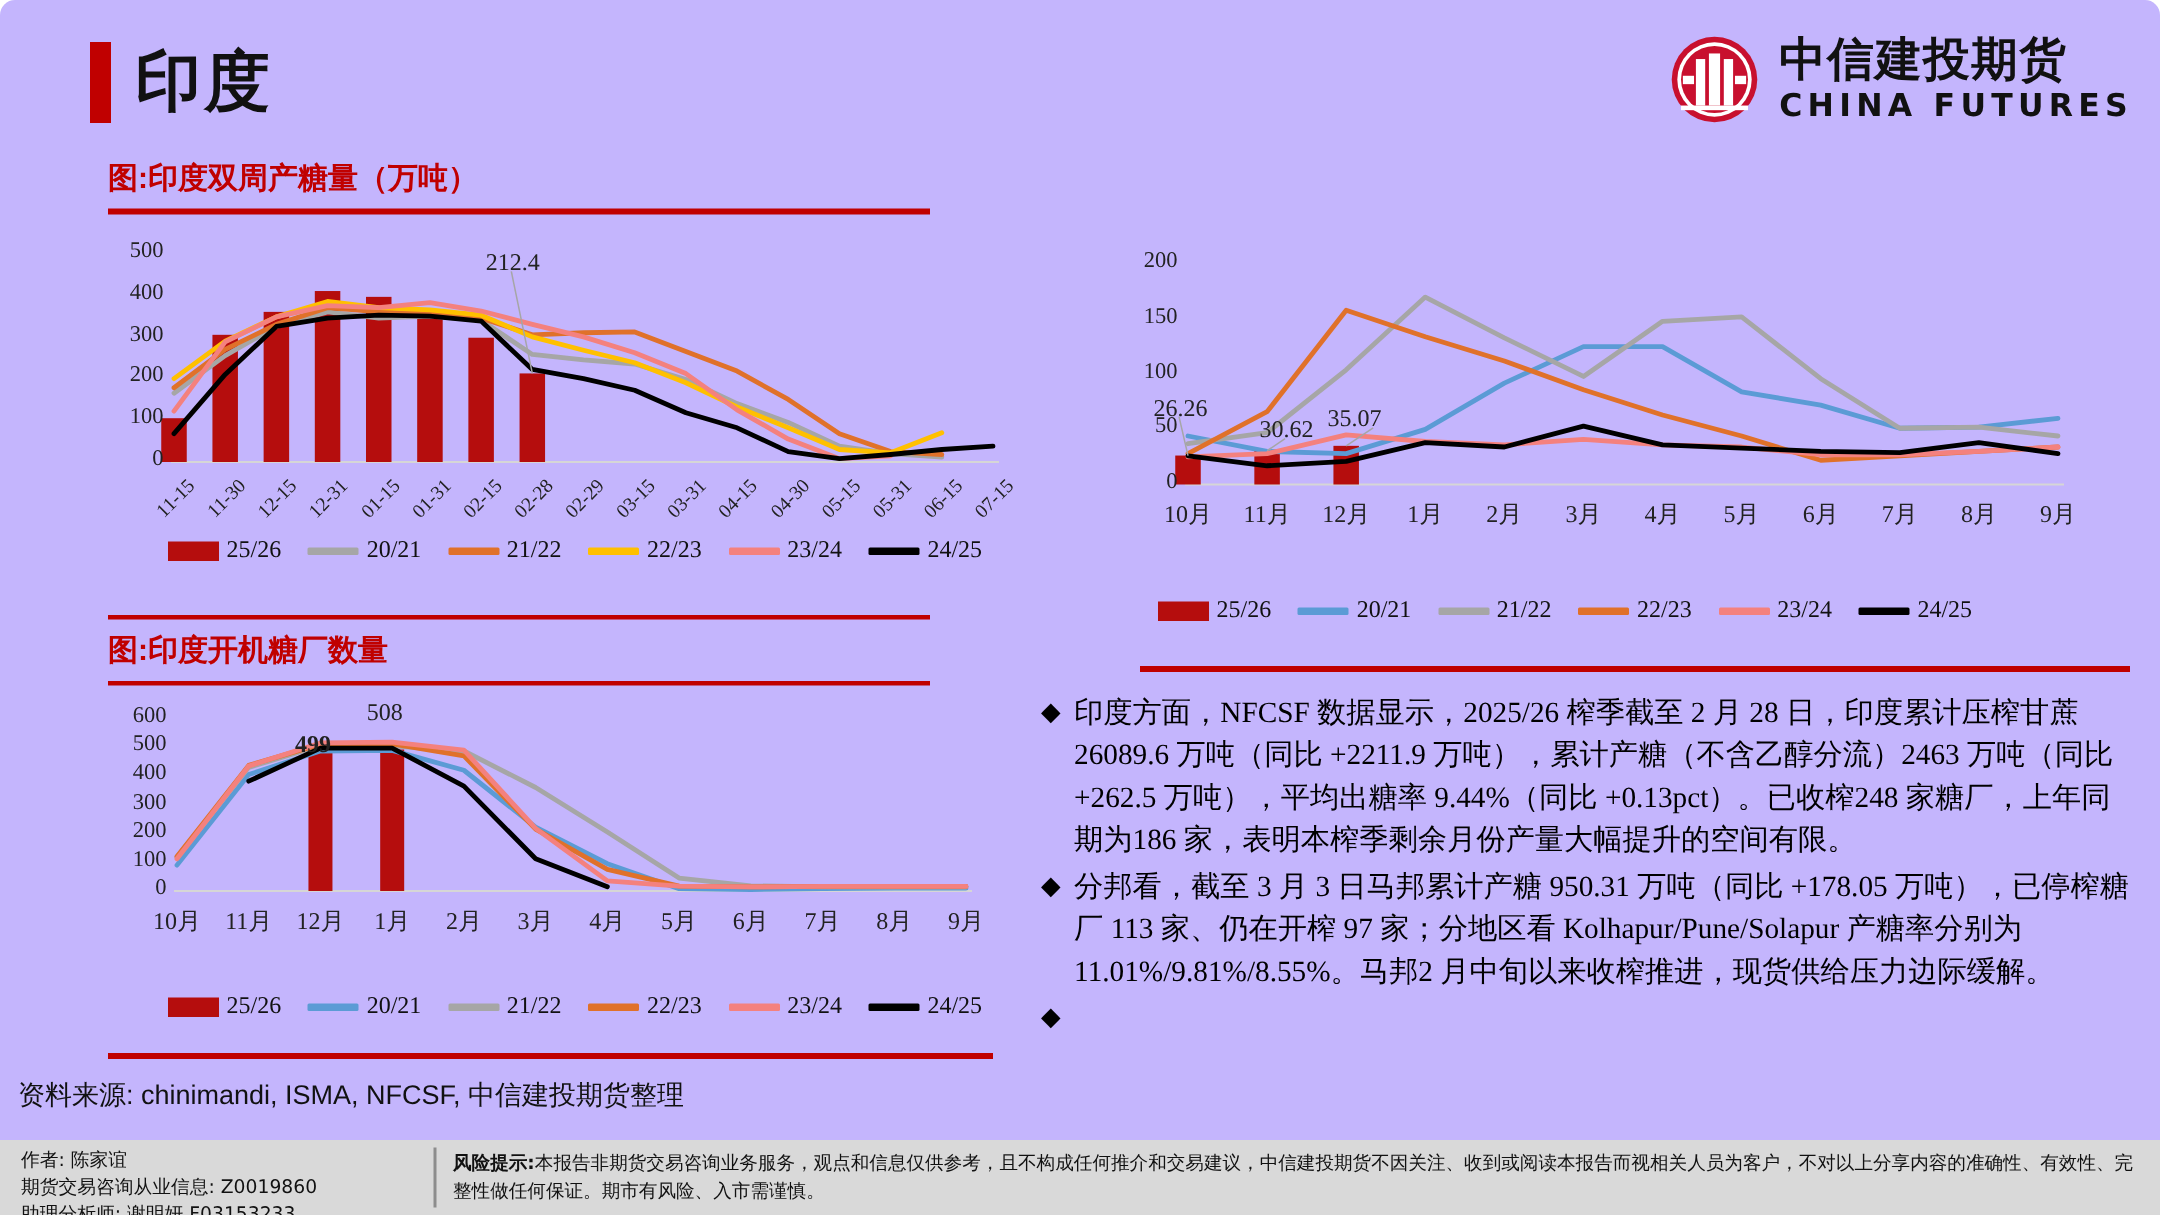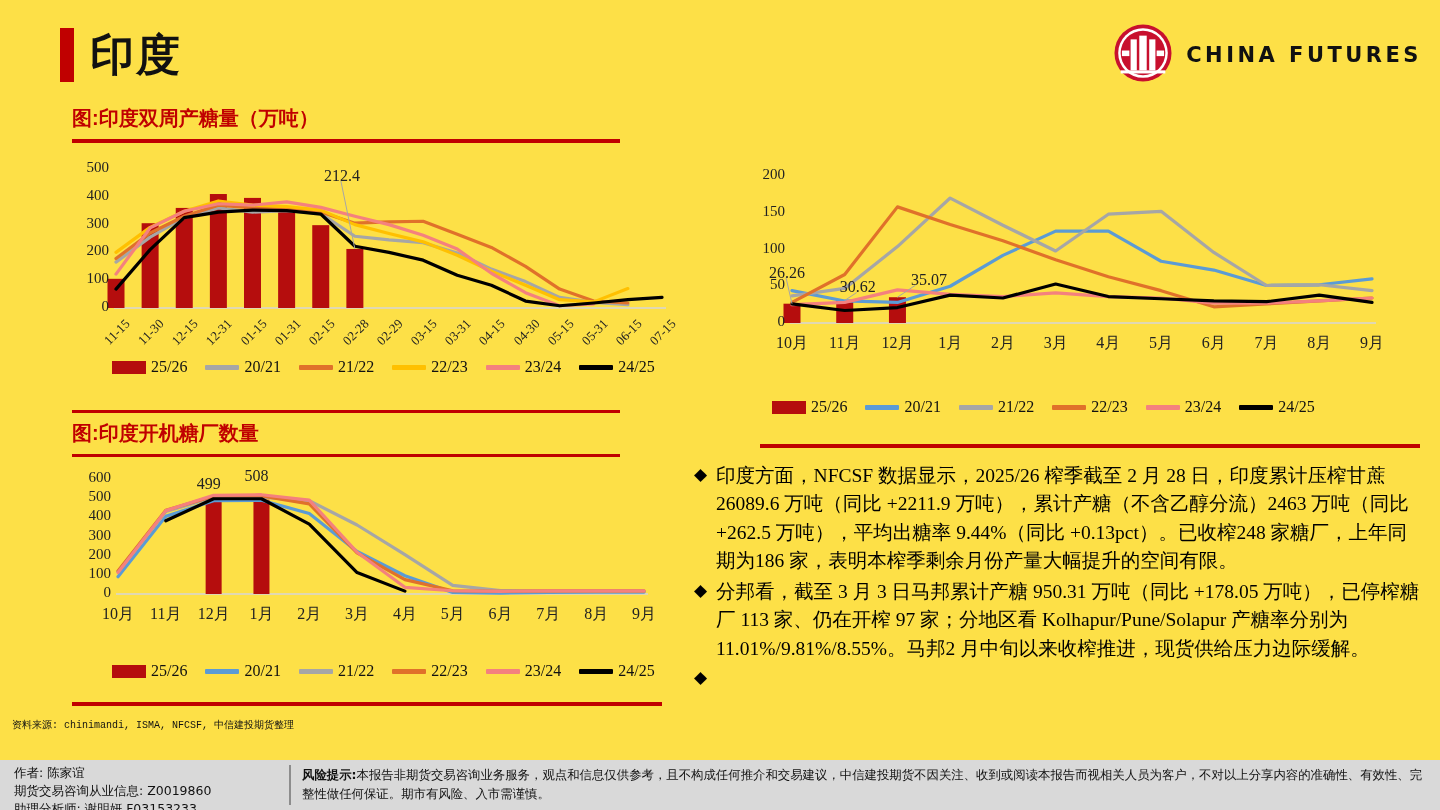--- a/index.html
+++ b/index.html
@@ -3,21 +3,21 @@
 <meta charset="utf-8">
 <style>
   * { box-sizing: border-box; margin:0; padding:0; }
   html,body { width:1440px; height:810px; }
   body {
     font-family: "Liberation Serif", "DejaVu Serif", serif;
     background:#ffffff;
     position:relative;
     overflow:hidden;
   }
-  .slide { position:absolute; inset:0; background:#fde047; }
+  .slide { position:absolute; inset:0; background:#c4b5fd;border-radius:10px; }
 
   
   .page-title-wrap {
     position:absolute; left:60px; top:28px;
     display:flex; align-items:center; gap:16px;
   }
   .title-bar { width:14px; height:54px; background:#c00000; }
   .page-title {
     font-family:"DejaVu Sans","Liberation Sans",sans-serif;
     font-weight:bold; font-size:44px; color:#111; letter-spacing:2px;
@@ -85,22 +85,22 @@
     font-family:"Liberation Serif","DejaVu Serif",serif;
     font-size:19.5px; color:#000; line-height:1.46;
   }
   .bullet { display:flex; gap:9px; margin-bottom:2px; }
   .bullet .dia { flex:0 0 auto; font-size:17px; line-height:1.5; }
   .bullet.bold .btext { font-weight:bold; }
 
   
   .src {
     position:absolute; left:12px; top:718px;
-    font-size:10px; color:#111;
-    font-family:Liberation Mono, monospace;
+    font-size:18px; color:#111;
+    font-family:Liberation Sans, sans-serif;
   }
   .footbar {
     position:absolute; left:0; right:0; top:760px; height:50px;
     background:#d9d9d9;
   }
   .foot-left {
     position:absolute; left:14px; top:764px;
     font-family:"DejaVu Sans","Liberation Sans",sans-serif;
     font-size:12.5px; color:#111; line-height:1.42;
   }
@@ -129,20 +129,21 @@
       <circle cx="50" cy="50" r="40" fill="#fff"></circle>
       <circle cx="50" cy="50" r="36" fill="#c8102e"></circle>
       <rect x="44" y="22" width="12" height="56" fill="#fff"></rect>
       <path d="M30 28 h10 v50 h-10 z" fill="#fff"></path>
       <path d="M60 28 h10 v50 h-10 z" fill="#fff"></path>
       <rect x="16" y="46" width="12" height="9" fill="#fff"></rect>
       <rect x="72" y="46" width="12" height="9" fill="#fff"></rect>
       <rect x="14" y="78" width="72" height="5" fill="#fff"></rect>
     </svg>
     <div class="logo-text">
+      <div class="logo-cn">中信建投期货</div>
       <div class="logo-en">CHINA FUTURES</div>
     </div>
   </div>
 
   <div class="chart-head" style="left:72px; top:105px; width:548px;">
     <div class="ch-title">图:印度双周产糖量（万吨）</div>
     <div class="rule"></div>
   </div>
 
   <div class="chart" id="chart1" style="left:72px; top:155px; width:600px; height:215px;">
@@ -217,21 +218,21 @@
 
 
   <div class="chart" id="chart2" style="left:740px; top:160px; width:660px; height:215px;">
       <div class="axis-label" style="left: 0px; width: 45px; top: 153px;">0</div>
       <div class="axis-label" style="left: 0px; width: 45px; top: 116.25px;">50</div>
       <div class="axis-label" style="left: 0px; width: 45px; top: 79.5px;">100</div>
       <div class="axis-label" style="left: 0px; width: 45px; top: 42.75px;">150</div>
       <div class="axis-label" style="left: 0px; width: 45px; top: 6px;">200</div>
       <div class="dlabel" style="left: 29px; top: 103.699px;">26.26</div>
       <div class="dlabel" style="left: 99.7273px; top: 118.494px;">30.62</div>
-      <div class="dlabel" style="left: 171px; top: 111.224px;">35.07</div>
+      <div class="dlabel" style="left: 145px; top: 111.224px;">35.07</div>
       <svg width="660" height="215" viewBox="0 0 660 215">
         <line x1="50" y1="163" x2="636" y2="163" stroke="#d6d6d6" stroke-width="1.3"></line>
         <rect x="43.5" y="143.6989" width="17" height="19.30109999999999" fill="#b50d0d"></rect>
         <rect x="96.22727272727272" y="140.4943" width="17" height="22.50569999999999" fill="#b50d0d"></rect>
         <rect x="148.95454545454544" y="137.22355" width="17" height="25.77645000000001" fill="#b50d0d"></rect>
         <path d="M 52 130.66 L 104.72727272727272 140.95 L 157.45454545454544 142.42 L 210.1818181818182 126.25 L 262.9090909090909 95.38 L 315.6363636363636 71.125 L 368.3636363636364 71.125 L 421.09090909090907 101.26 L 473.8181818181818 110.08000000000001 L 526.5454545454545 125.515 L 579.2727272727273 124.78 L 632 118.9" fill="none" stroke="#5b9bd5" stroke-width="3.2" stroke-linejoin="round" stroke-linecap="round"></path>
         <path d="M 52 135.805 L 104.72727272727272 128.455 L 157.45454545454544 86.56 L 210.1818181818182 38.05 L 262.9090909090909 65.24499999999999 L 315.6363636363636 90.97 L 368.3636363636364 54.22 L 421.09090909090907 51.28 L 473.8181818181818 92.44 L 526.5454545454545 125.515 L 579.2727272727273 124.78 L 632 130.66" fill="none" stroke="#a6a6a6" stroke-width="3.2" stroke-linejoin="round" stroke-linecap="round"></path>
         <path d="M 52 142.42 L 104.72727272727272 114.49 L 157.45454545454544 46.86999999999999 L 210.1818181818182 64.50999999999999 L 262.9090909090909 80.67999999999999 L 315.6363636363636 99.78999999999999 L 368.3636363636364 116.695 L 421.09090909090907 130.66 L 473.8181818181818 146.82999999999998 L 526.5454545454545 143.89 L 579.2727272727273 140.95 L 632 138.01" fill="none" stroke="#e0712a" stroke-width="3.2" stroke-linejoin="round" stroke-linecap="round"></path>
         <path d="M 52 144.625 L 104.72727272727272 142.42 L 157.45454545454544 129.925 L 210.1818181818182 134.335 L 262.9090909090909 136.54 L 315.6363636363636 132.865 L 368.3636363636364 136.54 L 421.09090909090907 138.01 L 473.8181818181818 143.155 L 526.5454545454545 143.155 L 579.2727272727273 140.95 L 632 138.01" fill="none" stroke="#f4817e" stroke-width="3.2" stroke-linejoin="round" stroke-linecap="round"></path>
         <path d="M 52 143.89 L 104.72727272727272 150.505 L 157.45454545454544 147.565 L 210.1818181818182 135.07 L 262.9090909090909 138.01 L 315.6363636363636 124.04499999999999 L 368.3636363636364 136.54 L 421.09090909090907 138.745 L 473.8181818181818 140.95 L 526.5454545454545 141.685 L 579.2727272727273 135.07 L 632 142.42" fill="none" stroke="#000000" stroke-width="3.2" stroke-linejoin="round" stroke-linecap="round"></path>
@@ -286,21 +287,21 @@
   </div>
 
   <div class="chart" id="chart3" style="left:72px; top:465px; width:590px; height:175px;">
       <div class="axis-label" style="left: 0px; width: 39px; top: 119px;">0</div>
       <div class="axis-label" style="left: 0px; width: 39px; top: 99.8333px;">100</div>
       <div class="axis-label" style="left: 0px; width: 39px; top: 80.6667px;">200</div>
       <div class="axis-label" style="left: 0px; width: 39px; top: 61.5px;">300</div>
       <div class="axis-label" style="left: 0px; width: 39px; top: 42.3333px;">400</div>
       <div class="axis-label" style="left: 0px; width: 39px; top: 23.1667px;">500</div>
       <div class="axis-label" style="left: 0px; width: 39px; top: 4px;">600</div>
-      <div class="dlabel" style="left: 124.636px; top: 10px;">499</div>
+      <div class="dlabel" style="left: 124.636px; top: 23px; font-weight: bold;">499</div>
       <div class="dlabel" style="left: 172.455px; top: 1.63333px;">508</div>
       <svg width="590" height="175" viewBox="0 0 590 175">
         <line x1="44" y1="129" x2="576" y2="129" stroke="#d6d6d6" stroke-width="1.3"></line>
         <rect x="133.63636363636363" y="37" width="16" height="92" fill="#b50d0d"></rect>
         <rect x="181.45454545454547" y="34.7" width="16" height="94.3" fill="#b50d0d"></rect>
         <path d="M 46 111.75 L 93.81818181818181 51.375 L 141.63636363636363 35.65833333333333 L 189.45454545454547 35.275000000000006 L 237.27272727272728 48.5 L 285.0909090909091 86.45 L 332.90909090909093 110.79166666666667 L 380.72727272727275 127.46666666666667 L 428.54545454545456 128.04166666666666 L 476.3636363636364 127.46666666666667 L 524.1818181818182 127.08333333333333 L 572 127.08333333333333" fill="none" stroke="#5b9bd5" stroke-width="3.2" stroke-linejoin="round" stroke-linecap="round"></path>
         <path d="M 46 106.38333333333333 L 93.81818181818181 46.58333333333333 L 141.63636363636363 32.20833333333333 L 189.45454545454547 32.20833333333333 L 237.27272727272728 35.65833333333333 L 285.0909090909091 60 L 332.90909090909093 89.70833333333334 L 380.72727272727275 120.375 L 428.54545454545456 125.55 L 476.3636363636364 126.31666666666666 L 524.1818181818182 126.31666666666666 L 572 126.31666666666666" fill="none" stroke="#a6a6a6" stroke-width="3.2" stroke-linejoin="round" stroke-linecap="round"></path>
         <path d="M 46 106 L 93.81818181818181 45.24166666666666 L 141.63636363636363 31.25 L 189.45454545454547 30.86666666666666 L 237.27272727272728 38.91666666666667 L 285.0909090909091 87.79166666666666 L 332.90909090909093 114.625 L 380.72727272727275 125.74166666666666 L 428.54545454545456 126.31666666666666 L 476.3636363636364 125.93333333333334 L 524.1818181818182 125.93333333333334 L 572 125.93333333333334" fill="none" stroke="#e0712a" stroke-width="3.2" stroke-linejoin="round" stroke-linecap="round"></path>
         <path d="M 46 107.53333333333333 L 93.81818181818181 45.625 L 141.63636363636363 30.29166666666667 L 189.45454545454547 29.71666666666667 L 237.27272727272728 35.08333333333333 L 285.0909090909091 87.21666666666667 L 332.90909090909093 122.29166666666667 L 380.72727272727275 125.74166666666666 L 428.54545454545456 126.31666666666666 L 476.3636363636364 125.93333333333334 L 524.1818181818182 125.93333333333334 L 572 125.93333333333334" fill="none" stroke="#f4817e" stroke-width="3.2" stroke-linejoin="round" stroke-linecap="round"></path>
         <path d="M 93.81818181818181 55.78333333333333 L 141.63636363636363 33.74166666666666 L 189.45454545454547 33.74166666666666 L 237.27272727272728 59.04166666666667 L 285.0909090909091 107.53333333333333 L 332.90909090909093 126.125" fill="none" stroke="#000000" stroke-width="3.2" stroke-linejoin="round" stroke-linecap="round"></path>

